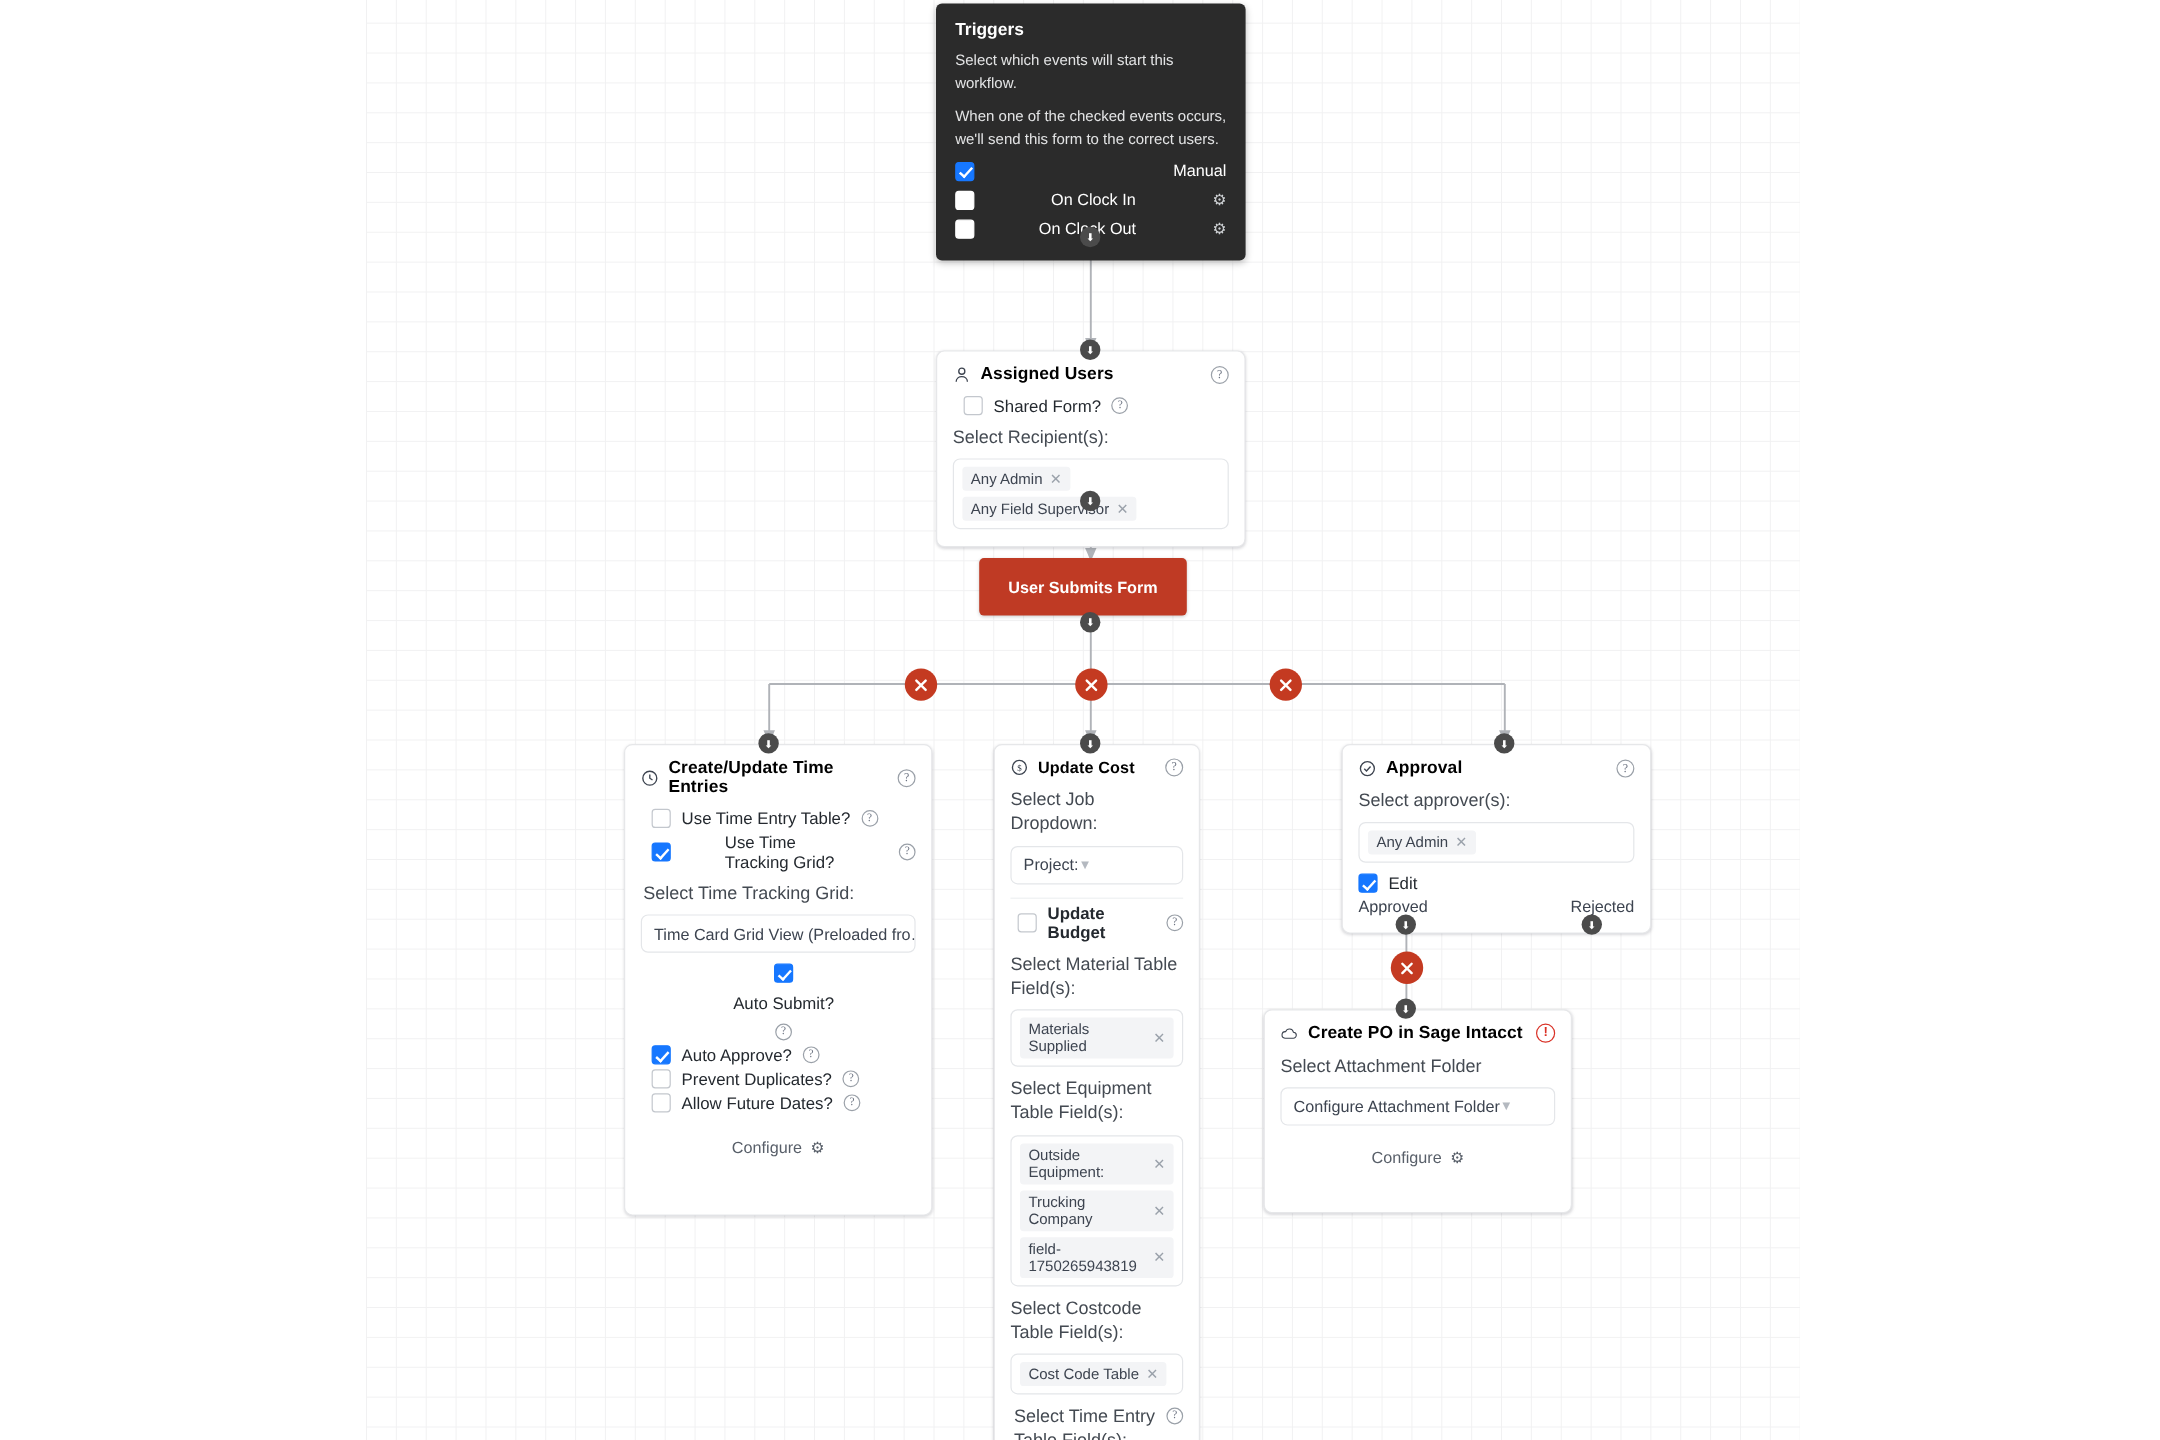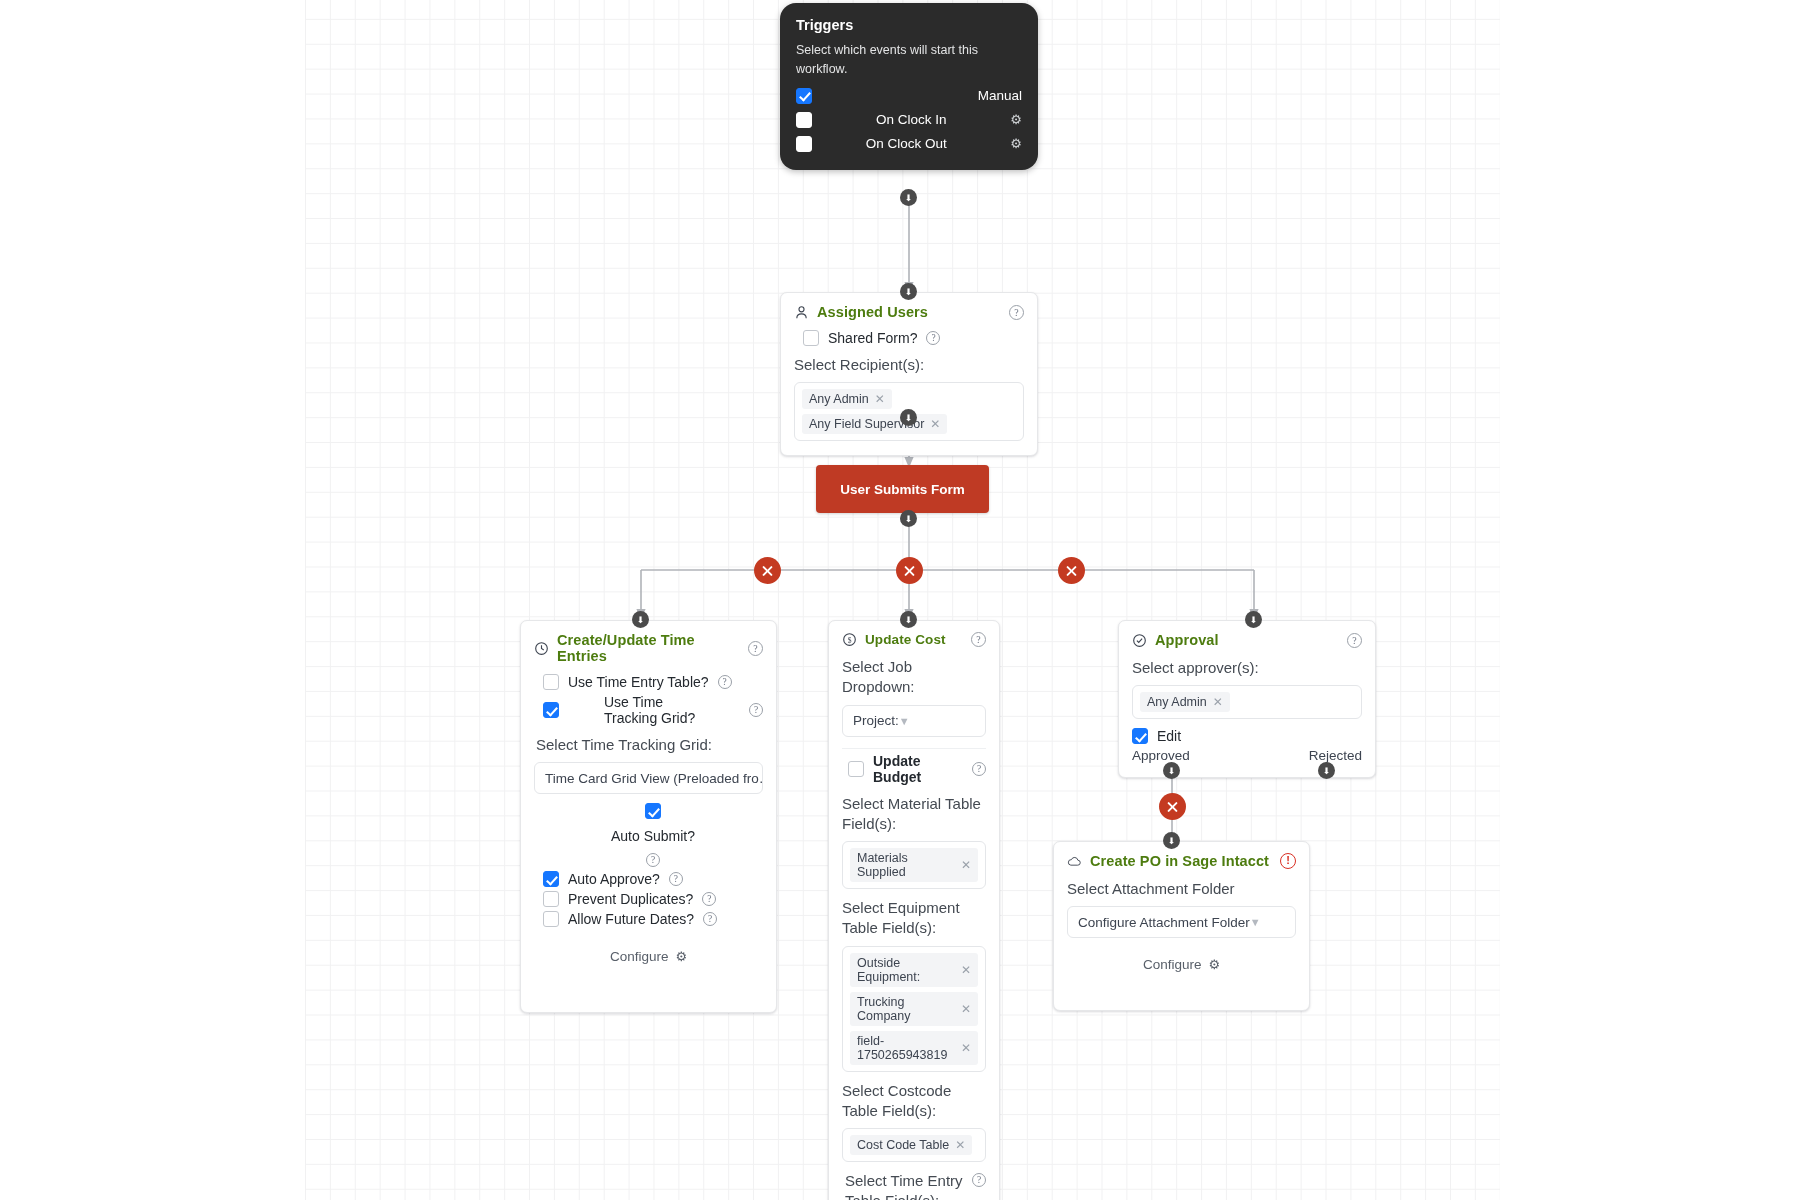--- a/index.html
+++ b/index.html
@@ -34,21 +34,21 @@
     border: 1px solid #e6e7e9;
     border-radius: 7px;
     box-shadow: 0 1px 3px rgba(16,24,40,.10), 0 1px 2px rgba(16,24,40,.06);
   }
   .card-head {
     display: flex; align-items: center;
     padding: 11px 13px 6px 13px;
     gap: 8px;
   }
   .card-title {
-    font-size: 14.5px; font-weight: bold; color: #4d7c0f;
+    font-size: 14.5px; font-weight: bold; color: #000000;
     letter-spacing: .1px; flex: 1;
   }
   .card-body { padding: 0 13px 14px 13px; }
 
   .lbl { font-size: 15px; color: #444a52; margin: 9px 0 7px 0; line-height: 1.35; }
   .lbl.tight { margin-top: 4px; }
 
   
   .chk-row { display: flex; align-items: center; gap: 9px; margin: 4px 0; }
   .chk {
@@ -106,21 +106,21 @@
   .hr { height: 1px; background: #eef0f2; margin: 11px 0 4px 0; }
 
   .configure {
     display: flex; align-items: center; justify-content: center; gap: 7px;
     font-size: 13.5px; color: #585f69; margin-top: 22px;
   }
 
   
   #triggers {
     position: absolute; left: 780px; top: 3px; width: 258px;
-    background: #2b2b2b; border-radius: 16px; padding: 14px 16px 18px 16px;
+    background: #2b2b2b; border-radius: 5px; padding: 14px 16px 18px 16px;
     box-shadow: 0 2px 6px rgba(0,0,0,.25);
   }
   #triggers .t-title { color: #fff; font-weight: bold; font-size: 14.5px; }
   #triggers .t-sub { color: #e3e4e5; font-size: 12.5px; line-height: 1.55; margin-top: 8px; }
   #triggers .t-row { display:flex; align-items:center; gap: 10px; margin-top: 8px; justify-content: space-between; }
   #triggers .t-lbl { color:#fff; font-size: 13.5px; }
   #triggers .chk { border-color:#fff; background:#fff; }
   #triggers .chk.on { background:#1677ff; border-color:#1677ff; }
   .gear { color: #cfd2d5; font-size: 13px; }
 
@@ -185,20 +185,21 @@
     <line x1="909" y1="570" x2="909" y2="614" stroke="#b0b3b8" stroke-width="1.6" marker-end="url(#arrow)"></line>
 
     <line x1="1254" y1="570" x2="1254" y2="614" stroke="#b0b3b8" stroke-width="1.6" marker-end="url(#arrow)"></line>
 
     <line x1="1172" y1="778" x2="1172" y2="848" stroke="#b0b3b8" stroke-width="1.6" marker-end="url(#arrow)"></line>
   </svg>
 
   <div id="triggers">
     <div class="t-title">Triggers</div>
     <div class="t-sub">Select which events will start this workflow.</div>
+    <div class="t-sub">When one of the checked events occurs, we'll send this form to the correct users.</div>
 
     <div class="t-row">
       <div class="chk on"></div>
       <div class="t-lbl">Manual</div>
     </div>
     <div class="t-row">
       <div class="chk"></div>
       <div class="t-lbl">On Clock In</div>
       <div class="gear">⚙</div>
     </div>

